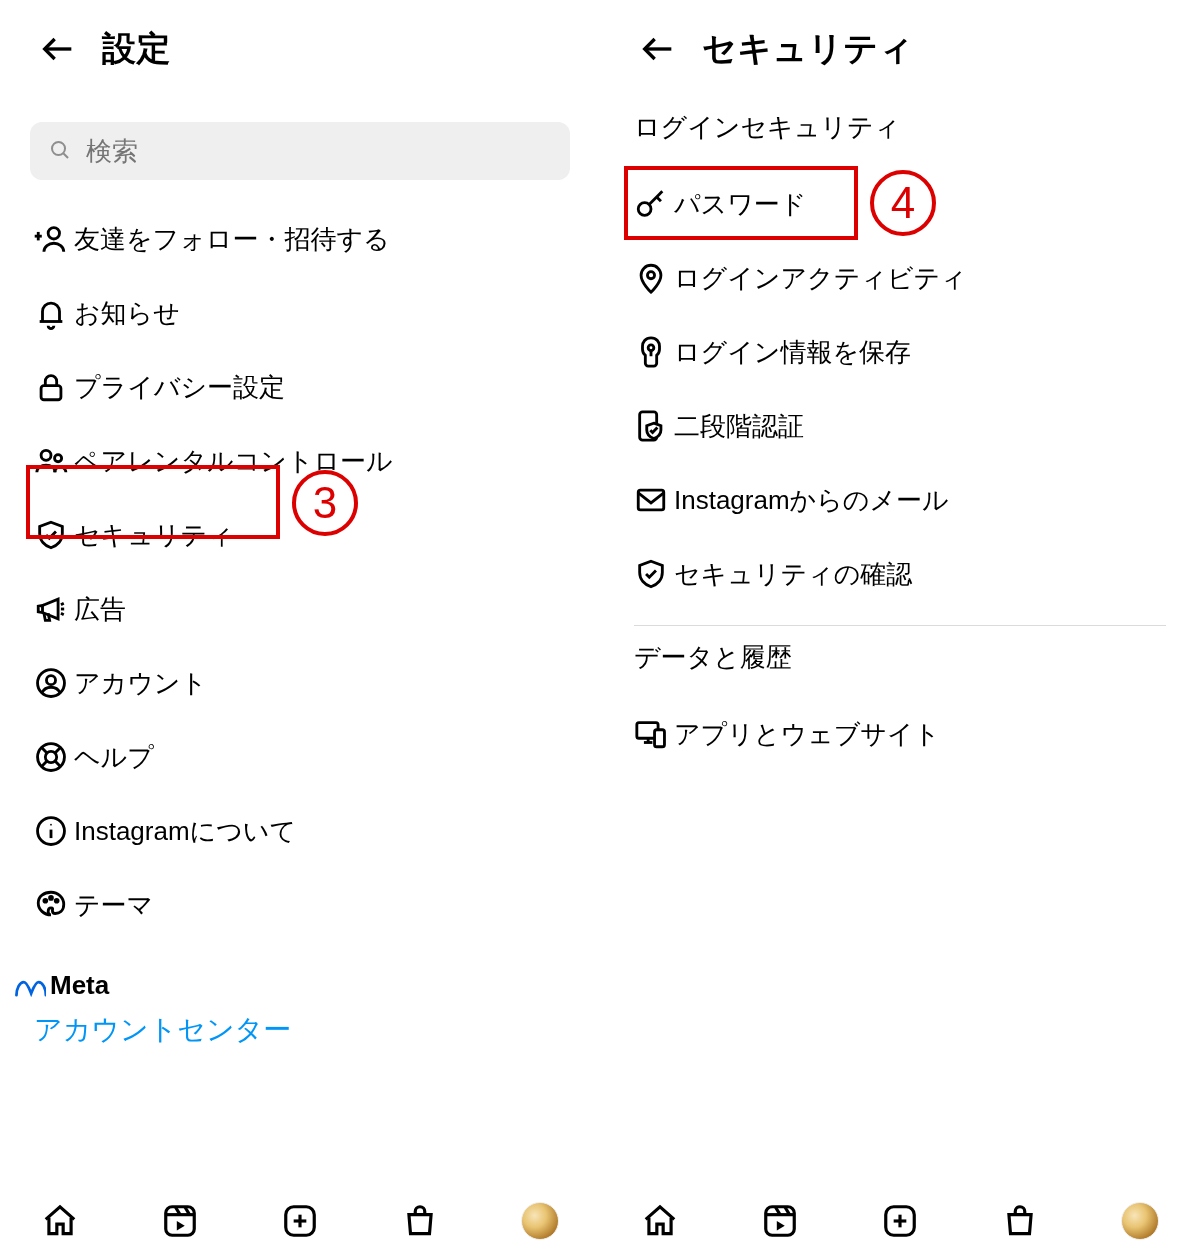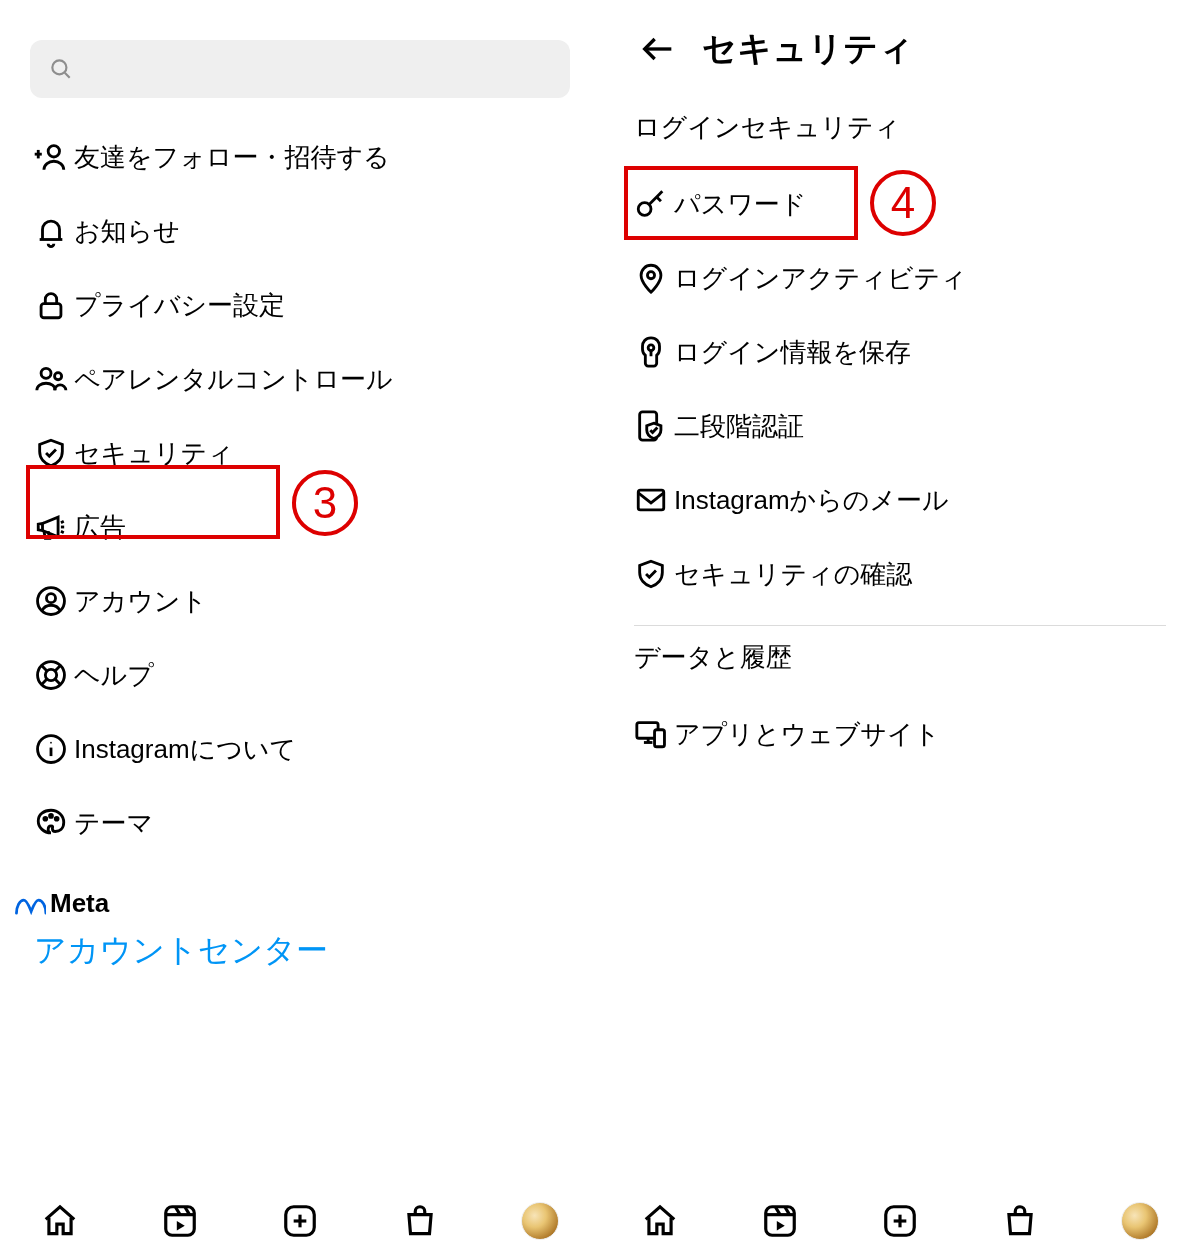--- a/index.html
+++ b/index.html
@@ -15,43 +15,53 @@
     .list { padding: 8px 0 0 0; }
     .item { display: flex; align-items: center; gap: 6px; padding: 16px 34px; height: 74px; }
     .item .icn { width: 34px; height: 34px; display: flex; align-items: center; justify-content: center; flex-shrink: 0; color: #000; }
     .item .icn svg { width: 100%; height: 100%; }
     .item .label { font-size: 26px; color: #000; }
     .section-label { font-size: 26px; color: #000; padding: 0 34px; margin-top: 28px; margin-bottom: 14px; }
     .divider { height: 1px; background: #dbdbdb; margin: 14px 0; }
     .right-divider { margin: 14px 34px; }
     .meta-row { display: flex; align-items: center; gap: 4px; padding: 0 14px; margin-top: 28px; font-size: 26px; font-weight: 600; }
     .meta-row .meta-glyph { width: 32px; height: 20px; display: inline-block; }
-    .link-row { padding: 10px 34px 0 34px; font-size: 32px; color: #0095f6; }
+    .link-row { padding: 10px 34px 0 34px; font-size: 28px; color: #0095f6; }
     .tabbar { width: 600px; height: 74px; display: flex; align-items: center; justify-content: space-around; background: #fff; }
     .tabbar .tab-icn { width: 38px; height: 38px; display: flex; align-items: center; justify-content: center; color: #000; }
     .tabbar .avatar { width: 38px; height: 38px; border-radius: 50%; background: radial-gradient(circle at 35% 35%, #f7e4b8 0%, #e9c573 35%, #b07a2a 75%, #6b3f10 100%); border: 1px solid #eee; }
     
     .hl { position: absolute; border: 4px solid #d00; }
     .ann { position: absolute; width: 66px; height: 66px; border: 4px solid #d00; border-radius: 50%; display: flex; align-items: center; justify-content: center; color: #d00; font-size: 44px; line-height: 1; font-weight: 400; }
     .footer-bars { position: absolute; left: 0; bottom: 0; width: 1200px; display: flex; }
   </style>
 </head>
 <body>
 
 <div class="container">
 
   <div class="panel">
+    <div class="header">
+      <span class="back-icon">
+        <svg viewBox="0 0 24 24" fill="none" stroke="currentColor" stroke-width="2">
+            <path d="M20 12H4"></path>
+            <path d="M10 6l-6 6 6 6"></path>
+          </svg>
+      </span>
+      <span class="title">設定</span>
+    </div>
 
     <div class="search-wrap">
       <span class="search-icon">
         <svg viewBox="0 0 24 24" fill="none" stroke="currentColor" stroke-width="2">
             <circle cx="10.5" cy="10.5" r="6.5"></circle>
             <path d="M20 20l-4.5-4.5"></path>
           </svg>
       </span>
+      <input class="search-input" type="text" placeholder="検索" style="">
     </div>
 
     <div class="list">
       <div class="item">
         <span class="icn">
           <svg viewBox="0 0 24 24" fill="none" stroke="currentColor" stroke-width="2">
               <circle cx="14" cy="8" r="4"></circle>
               <path d="M7 21c0-3.6 3.4-6 7-6s7 2.4 7 6"></path>
               <path d="M3 7v6"></path>
               <path d="M0.5 10h5"></path>

